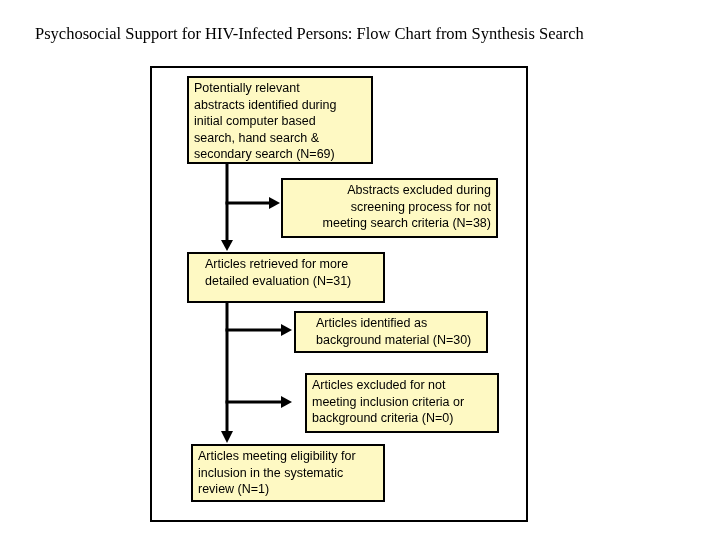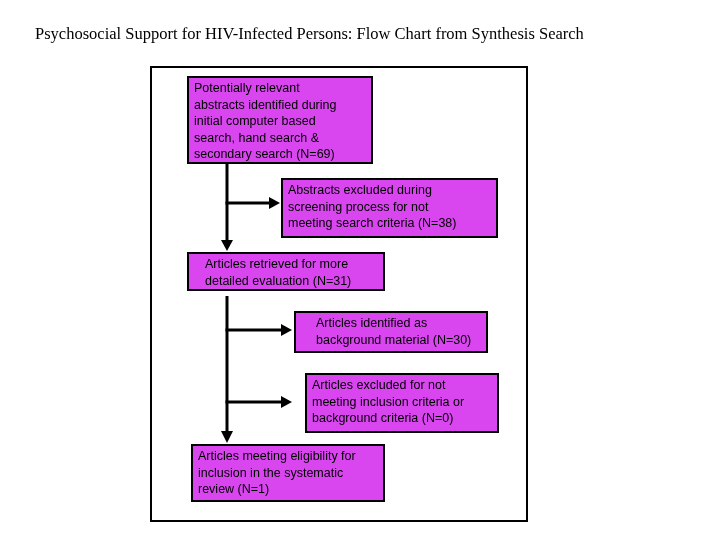--- a/index.html
+++ b/index.html
@@ -33,30 +33,30 @@
     width: 378px;
     height: 456px;
     border: 2px solid #000000;
     box-sizing: border-box;
     background: #ffffff;
   }
   .flow-box {
     position: absolute;
     box-sizing: border-box;
     border: 2px solid #000000;
-    background: #d946ef;
+    background: #fef9c3;
     color: #000000;
     font-size: 12.5px;
     line-height: 16.5px;
     padding: 2px 5px;
     white-space: pre-line;
   }
   .box-1 { left: 187px; top: 76px;  width: 186px; height: 88px; }
-  .box-2 { left: 281px; top: 178px; width: 217px; height: 60px; }
-  .box-3 { left: 187px; top: 252px; width: 198px; height: 39px; padding-left: 16px; }
+  .box-2 { left: 281px; top: 178px; width: 217px; height: 60px; text-align: right; }
+  .box-3 { left: 187px; top: 252px; width: 198px; height: 51px; padding-left: 16px; }
   .box-4 { left: 294px; top: 311px; width: 194px; height: 42px; padding-left: 20px; }
   .box-5 { left: 294px; top: 373px; width: 194px; height: 60px; margin-left: 11px; }
   .box-6 { left: 191px; top: 444px; width: 194px; height: 58px; }
   .connectors {
     position: absolute;
     left: 0;
     top: 0;
     width: 720px;
     height: 540px;
     pointer-events: none;

